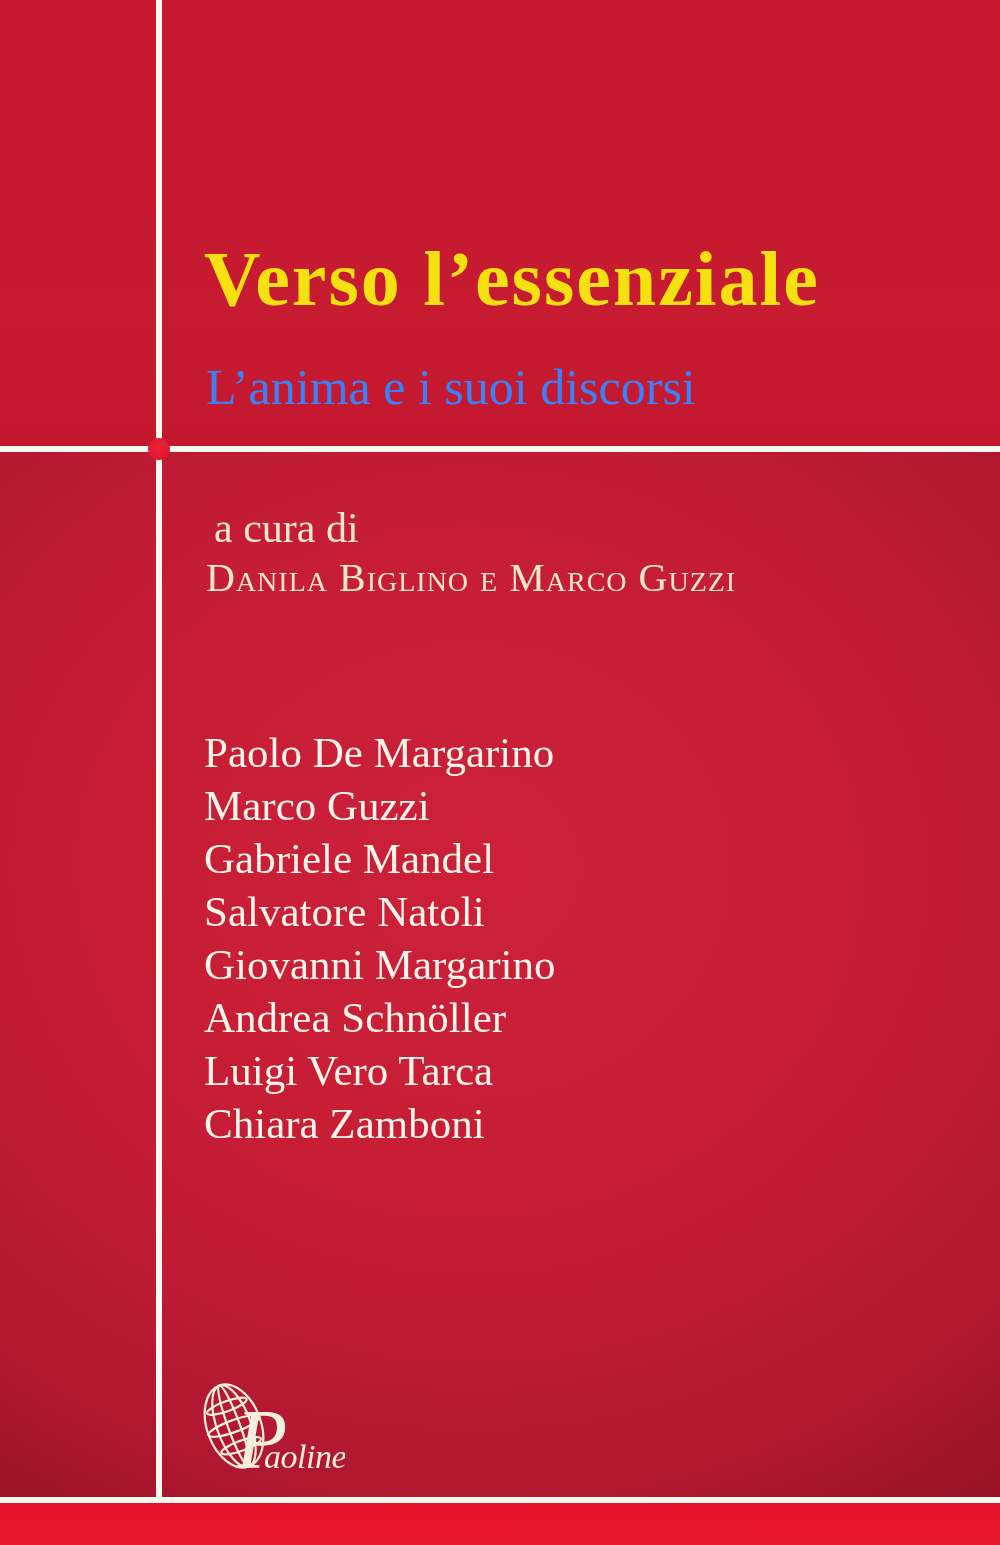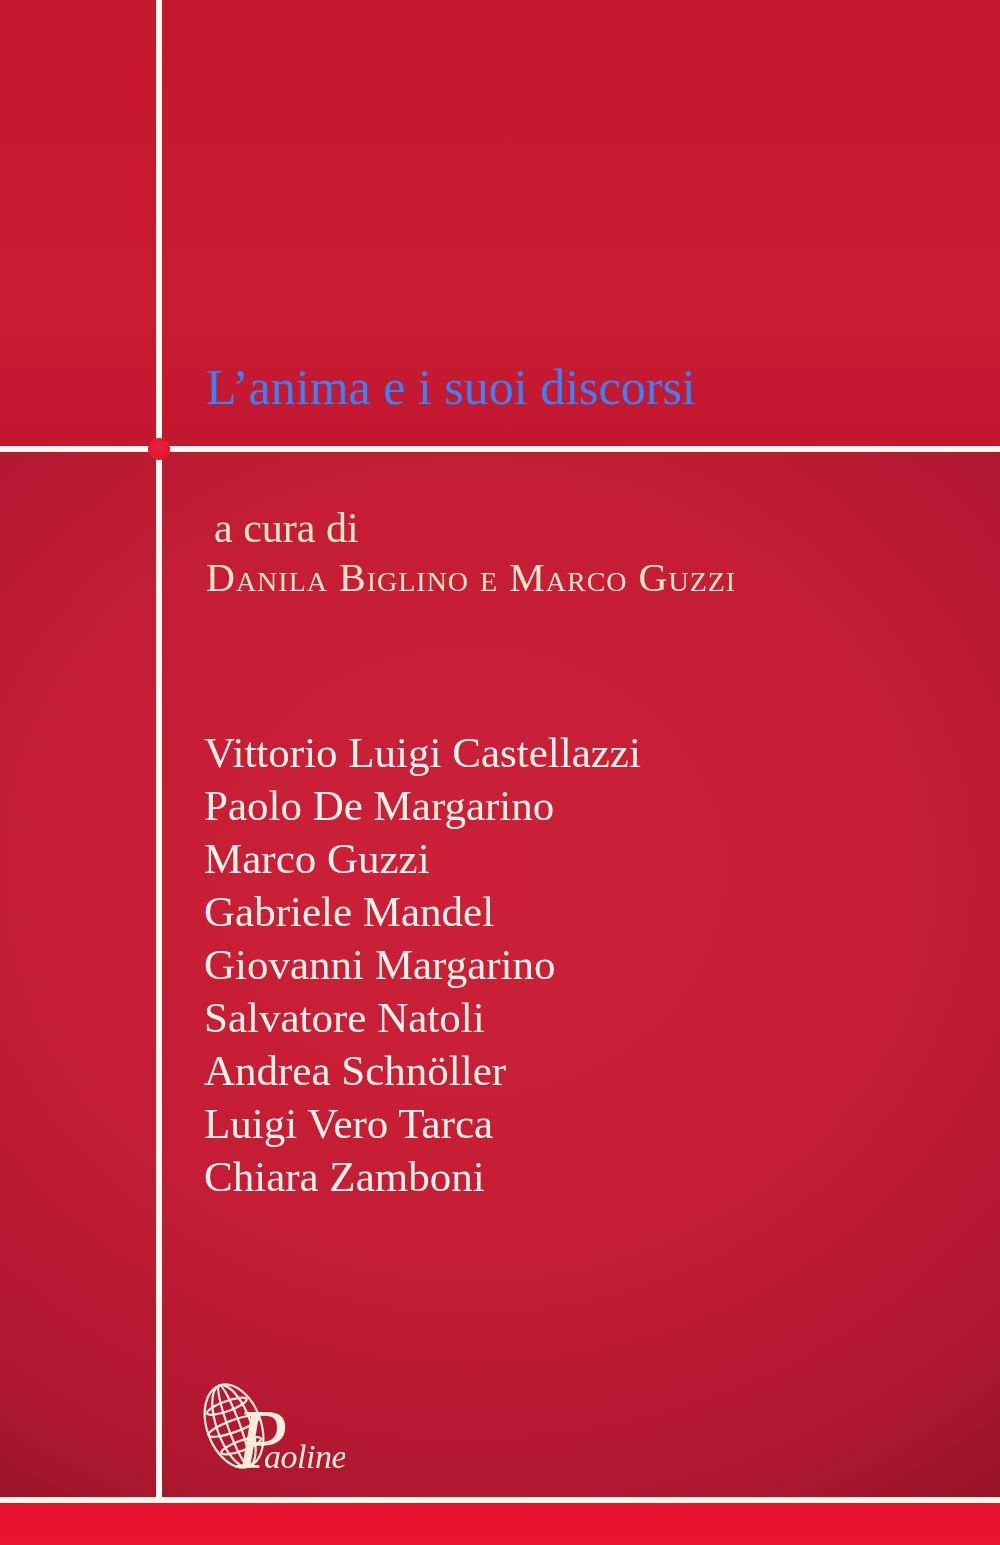--- a/index.html
+++ b/index.html
@@ -117,32 +117,32 @@
 
   <div class="bg-upper"></div>
   <div class="bg-lower"></div>
   <div class="strip-bottom"></div>
 
   <div class="vline"></div>
   <div class="hline hline-top"></div>
   <div class="hline hline-bottom"></div>
   <div class="dot"></div>
 
+  <h1 class="title">Verso l’essenziale</h1>
   <h2 class="subtitle">L’anima e i suoi discorsi</h2>
 
   <div class="curated">a cura di</div>
   <div class="editors">Danila Biglino e Marco Guzzi</div>
 
   <div class="authors">
-      <div class="author">Vittorio Luigi Castellazzi</div>
       <div class="author">Paolo De Margarino</div>
       <div class="author">Marco Guzzi</div>
       <div class="author">Gabriele Mandel</div>
+      <div class="author">Salvatore Natoli</div>
       <div class="author">Giovanni Margarino</div>
-      <div class="author">Salvatore Natoli</div>
       <div class="author">Andrea Schnöller</div>
       <div class="author">Luigi Vero Tarca</div>
       <div class="author">Chiara Zamboni</div>
     </div>
 
   <div class="logo">
     <svg width="145" height="102" viewBox="0 0 145 102">
       <g transform="rotate(-20 34 46)" fill="none" stroke="#f5eedd" stroke-width="2.2">
         <ellipse cx="34" cy="46" rx="27" ry="43"></ellipse>
         <ellipse cx="34" cy="46" rx="17" ry="43"></ellipse>

